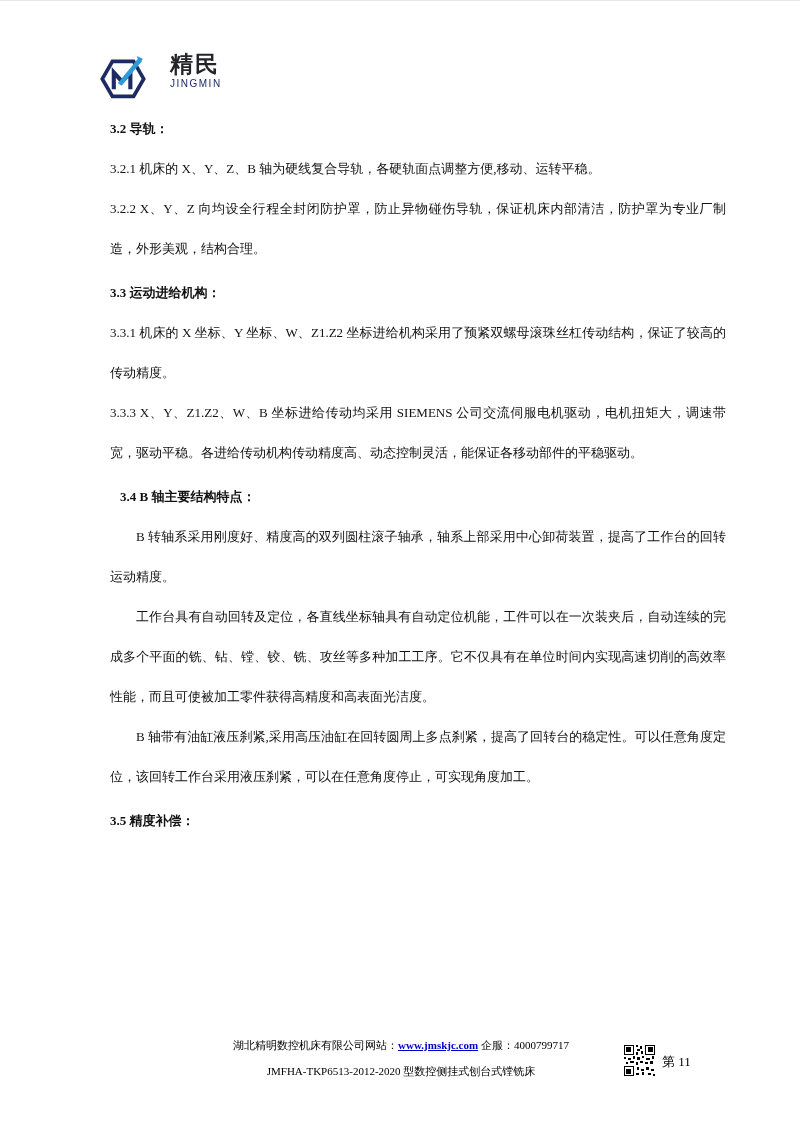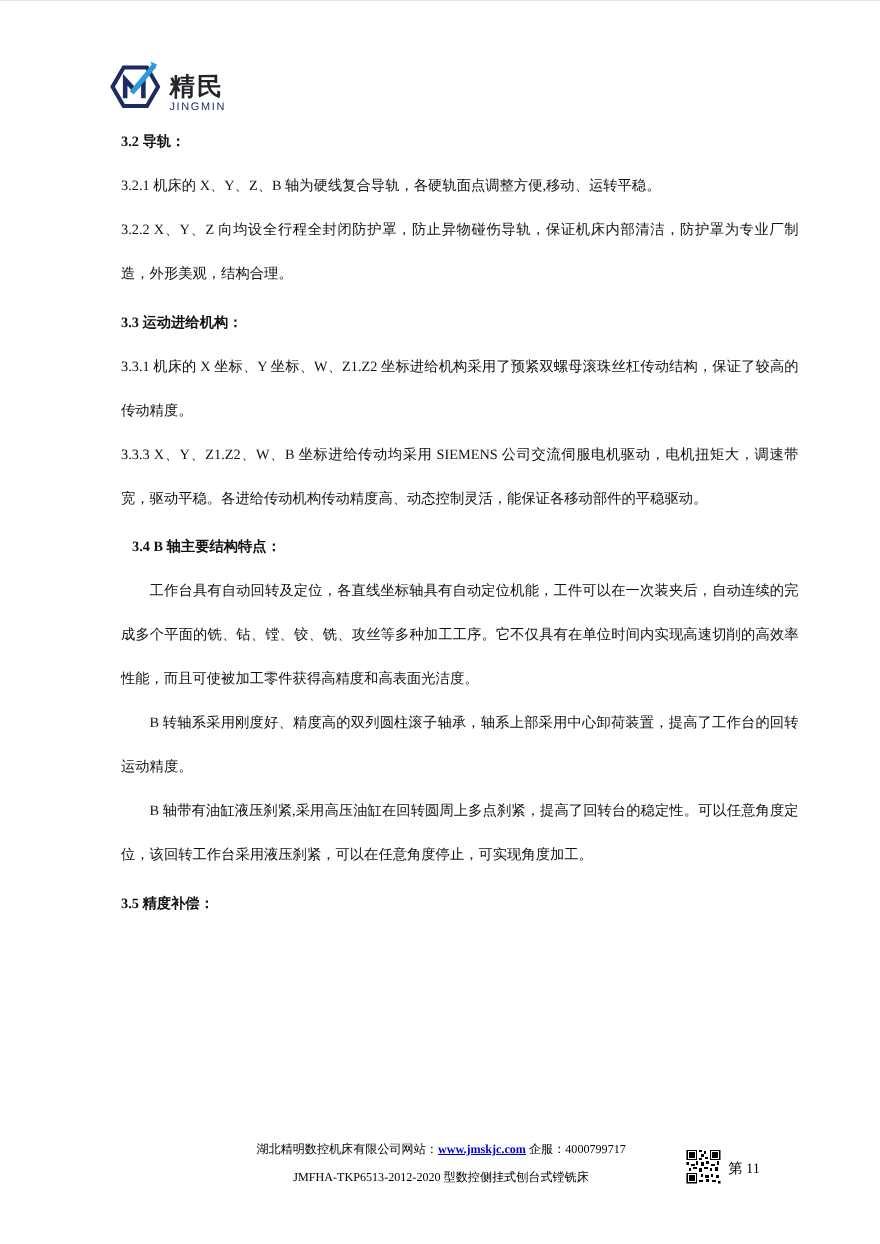--- a/index.html
+++ b/index.html
@@ -12,21 +12,21 @@
     overflow:hidden;
   }
   .page{
     position:absolute;inset:0;
     background:#fff;
     border-top:1px solid #e8e8e8;
   }
   
   .logo{
     position:absolute;left:100px;top:52px;
-    display:flex;align-items:flex-end;gap:8px;
+    display:flex;align-items:flex-start;gap:24px;
   }
   .logo-mark{width:46px;height:50px;}
   .logo-text{display:flex;flex-direction:column;line-height:1;}
   .logo-cn{
     font-size:23px;font-weight:bold;color:#23252b;
     letter-spacing:2px;
     font-family:"Liberation Sans","DejaVu Sans",sans-serif;
   }
   .logo-en{
     font-size:10px;font-weight:normal;color:#1c2b62;
@@ -83,22 +83,22 @@
   </div>
 
   <div class="doc">
     <div class="block h">3.2 导轨：</div>
     <div class="block">3.2.1 机床的 X、Y、Z、B 轴为硬线复合导轨，各硬轨面点调整方便,移动、运转平稳。</div>
     <div class="block">3.2.2 X、Y、Z 向均设全行程全封闭防护罩，防止异物碰伤导轨，保证机床内部清洁，防护罩为专业厂制造，外形美观，结构合理。</div>
     <div class="block h mt4">3.3 运动进给机构：</div>
     <div class="block">3.3.1 机床的 X 坐标、Y 坐标、W、Z1.Z2 坐标进给机构采用了预紧双螺母滚珠丝杠传动结构，保证了较高的传动精度。</div>
     <div class="block">3.3.3  X、Y、Z1.Z2、W、B 坐标进给传动均采用 SIEMENS 公司交流伺服电机驱动，电机扭矩大，调速带宽，驱动平稳。各进给传动机构传动精度高、动态控制灵活，能保证各移动部件的平稳驱动。</div>
     <div class="block h-indent">3.4  B 轴主要结构特点：</div>
+    <div class="block p-indent">B 转轴系采用刚度好、精度高的双列圆柱滚子轴承，轴系上部采用中心卸荷装置，提高了工作台的回转运动精度。</div>
     <div class="block p-indent">工作台具有自动回转及定位，各直线坐标轴具有自动定位机能，工件可以在一次装夹后，自动连续的完成多个平面的铣、钻、镗、铰、铣、攻丝等多种加工工序。它不仅具有在单位时间内实现高速切削的高效率性能，而且可使被加工零件获得高精度和高表面光洁度。</div>
-    <div class="block p-indent">B 转轴系采用刚度好、精度高的双列圆柱滚子轴承，轴系上部采用中心卸荷装置，提高了工作台的回转运动精度。</div>
     <div class="block p-indent">B 轴带有油缸液压刹紧,采用高压油缸在回转圆周上多点刹紧，提高了回转台的稳定性。可以任意角度定位，该回转工作台采用液压刹紧，可以在任意角度停止，可实现角度加工。</div>
     <div class="block h mt4">3.5 精度补偿：</div>
   </div>
 
   <div class="footer">
     <div><span>湖北精明数控机床有限公司网站：</span><a href="#">www.jmskjc.com</a><span> </span><span>企服：</span><span>4000799717</span></div>
     <div>JMFHA-TKP6513-2012-2020 型数控侧挂式刨台式镗铣床</div>
   </div>
 
   <div class="qr-wrap">

